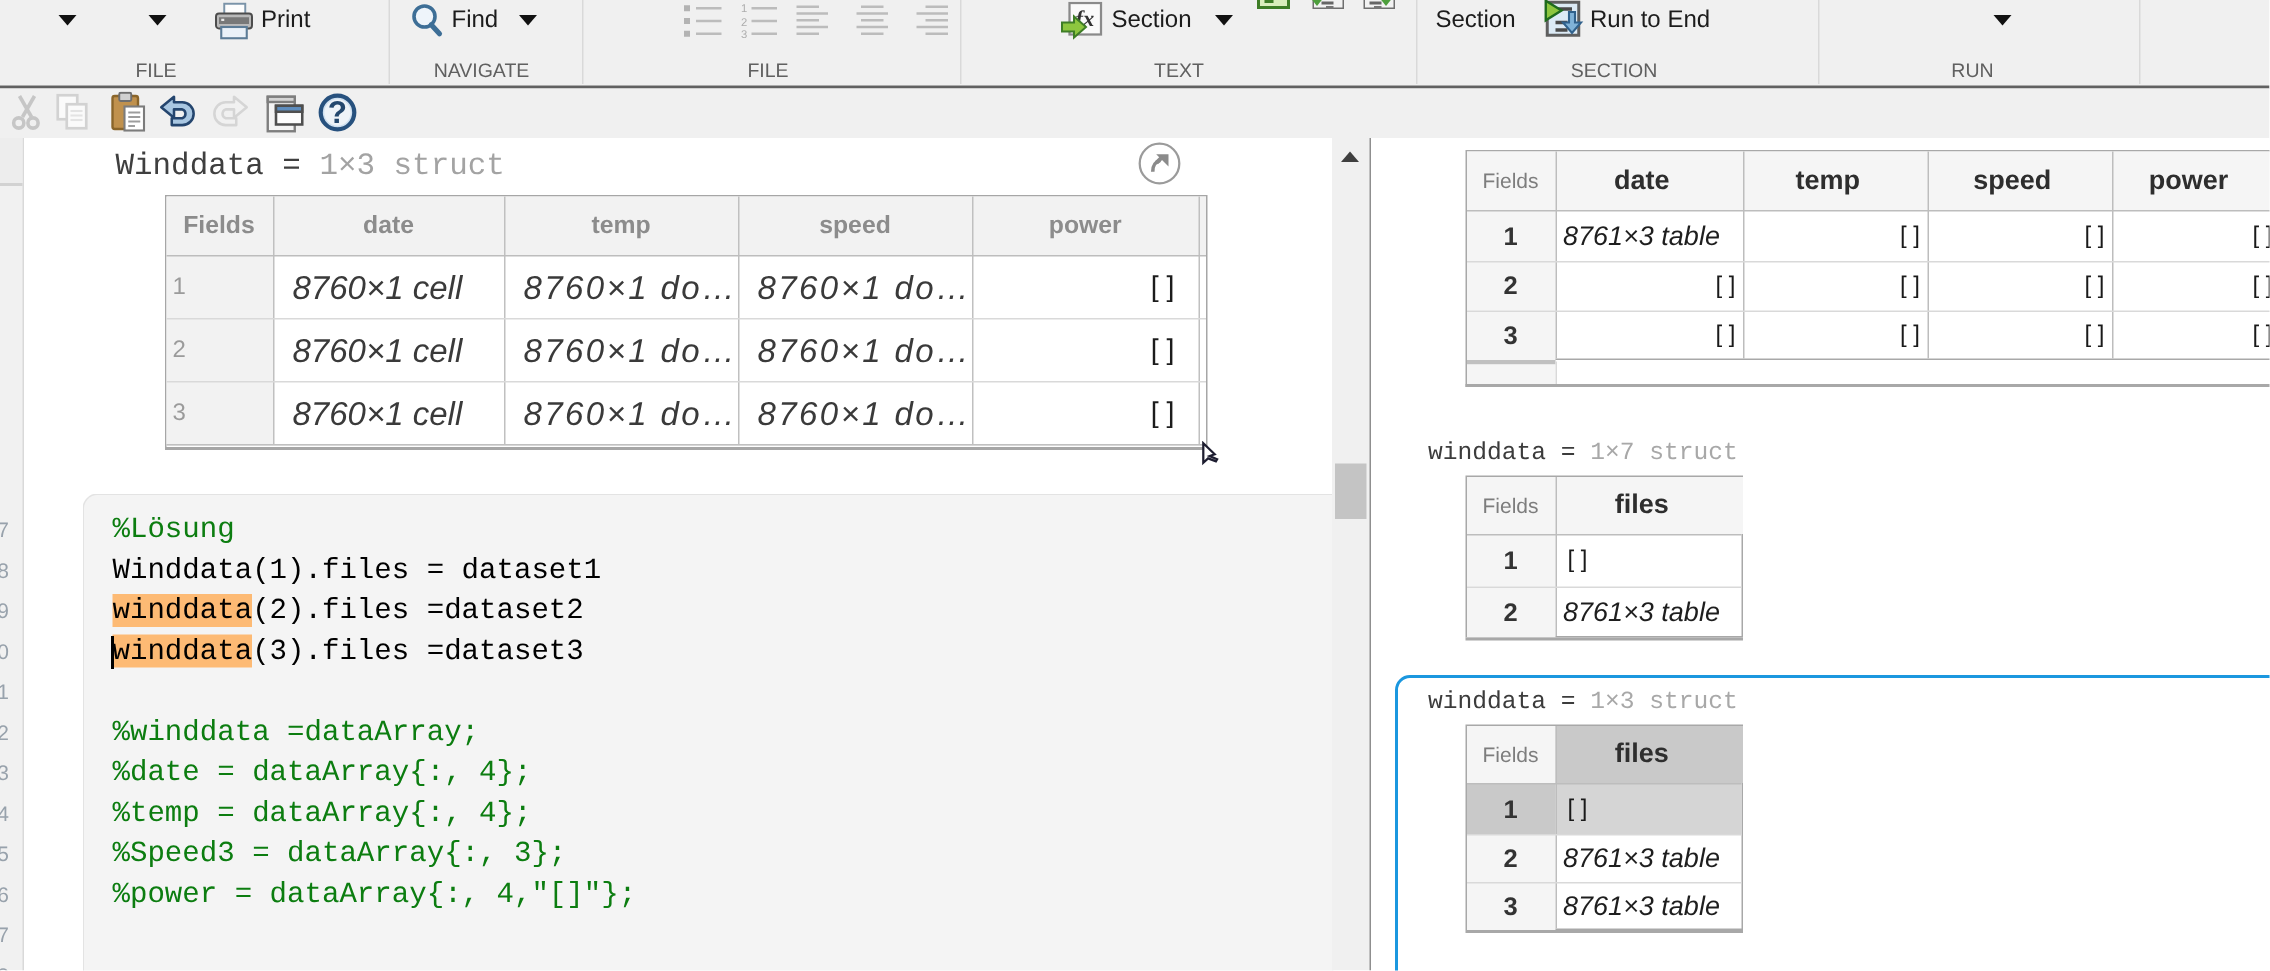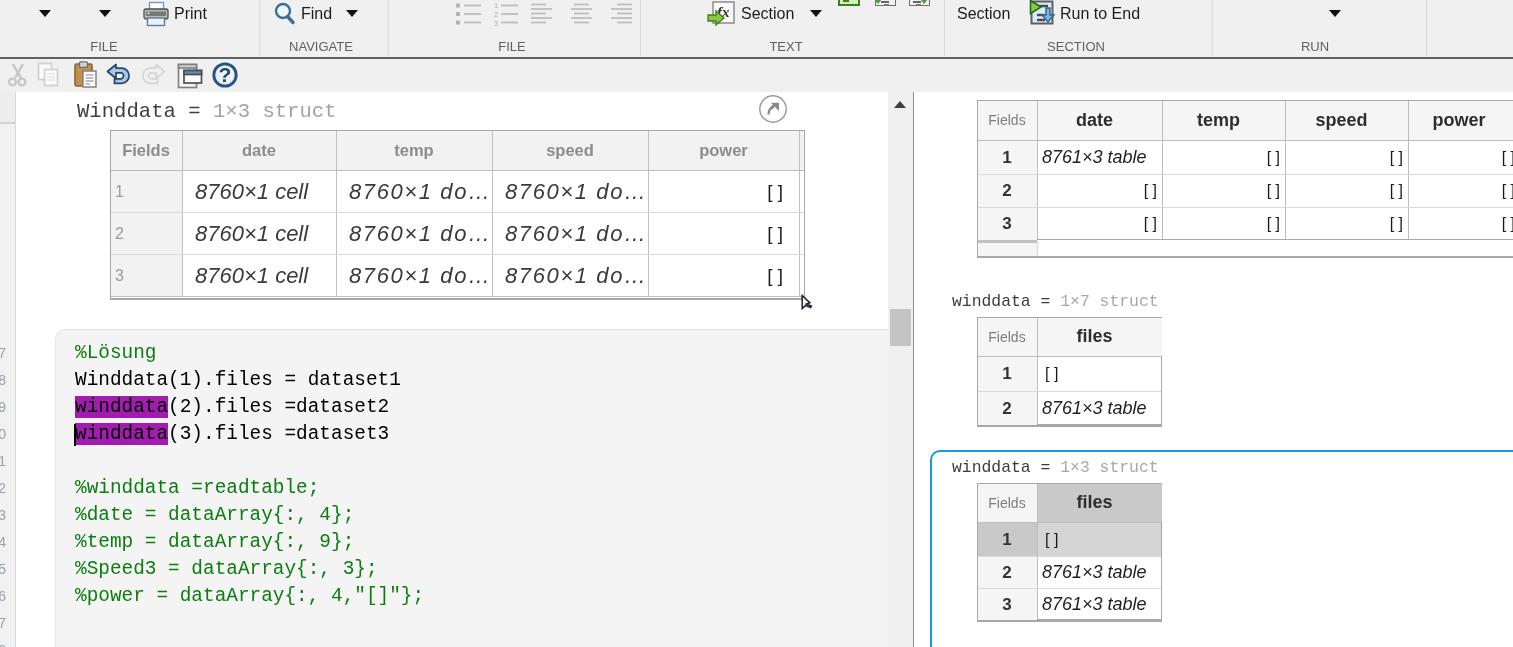--- a/index.html
+++ b/index.html
@@ -16,21 +16,21 @@
   
   #qbar{left:0;top:59px;width:1513px;height:33px;background:#f0f0f0;}
   
   #gutter{left:0;top:92px;width:15px;height:555px;background:#f1f1f1;border-right:1px solid #d9d9d9;}
   .lnum{position:absolute;font-size:14px;color:#98a2ac;width:40px;text-align:right;line-height:27px;}
   #gthumb{left:0;top:92px;width:15px;height:30px;background:#ededed;border-bottom:2px solid #d2d2d2;}
   
   #codeblock{left:55px;top:329px;width:833px;height:318px;background:#f4f4f4;border-top:1px solid #e3e3e3;border-left:1px solid #e3e3e3;border-top-left-radius:10px;}
   .cl{position:absolute;left:75px;font-family:"Liberation Mono",monospace;font-size:19.4px;line-height:27px;white-space:pre;color:#000;}
   .green{color:#0c7d10;}
-  .hl{background:#a21caf;}
+  .hl{background:#fdba74;}
   
   #etitle{left:77px;top:100px;font-family:"Liberation Mono",monospace;font-size:20.6px;color:#3f3f3f;white-space:pre;}
   #etitle .g{color:#a3a3a3;}
   
   #sbtrack{left:888px;top:92px;width:25px;height:555px;background:#f0f0f0;border-right:1px solid #8f8f8f;}
   #sbthumb{left:890px;top:309px;width:21px;height:37px;background:#c4c4c4;}
   #sbarrow{left:894px;top:101px;width:0;height:0;border-left:6.5px solid transparent;border-right:6.5px solid transparent;border-bottom:7.5px solid #3f3f3f;}
   
   .rtitle{position:absolute;font-family:"Liberation Mono",monospace;font-size:16.4px;color:#3c3c3c;white-space:pre;}
   .rtitle .g{color:#a8a8a8;}
@@ -270,23 +270,23 @@
     <div style="position: absolute; left: 239px; top: 125px; width: 143px; height: 41px; box-sizing: border-box; font-style: italic; font-size: 22px; color: rgb(58, 58, 58); display: flex; align-items: center; white-space: nowrap; overflow: hidden; letter-spacing: 1.6px;">8760×1 do…</div>
     <div style="position: absolute; left: 395px; top: 125px; width: 143px; height: 41px; box-sizing: border-box; font-style: italic; font-size: 22px; color: rgb(58, 58, 58); display: flex; align-items: center; white-space: nowrap; overflow: hidden; letter-spacing: 1.6px;">8760×1 do…</div>
     <div style="position: absolute; left: 538px; top: 125px; width: 135px; height: 41px; box-sizing: border-box; font-size: 19px; color: rgb(28, 28, 28); display: flex; align-items: center; justify-content: flex-end;">[ ]</div>
   </div>
 
 <div class="abs" id="codeblock"></div>
 <div class="cl green" style="top:340px;">%Lösung</div>
 <div class="cl" style="top:367px;">Winddata(1).files = dataset1</div>
 <div class="cl" style="top:394px;"><span class="hl">winddata</span>(2).files =dataset2</div>
 <div class="cl" style="top:421px;"><span class="hl">winddata</span>(3).files =dataset3</div>
-<div class="cl green" style="top:475px;">%winddata =readtable;</div>
+<div class="cl green" style="top:475px;">%winddata =dataArray;</div>
 <div class="cl green" style="top:502px;">%date = dataArray{:, 4};</div>
-<div class="cl green" style="top:529px;">%temp = dataArray{:, 9};</div>
+<div class="cl green" style="top:529px;">%temp = dataArray{:, 4};</div>
 <div class="cl green" style="top:556px;">%Speed3 = dataArray{:, 3};</div>
 <div class="cl green" style="top:583px;">%power = dataArray{:, 4,"[]"};</div>
 
 <div class="abs" style="left:74px;top:424px;width:1.6px;height:22px;background:#000;"></div>
 
 <svg class="abs" style="left:800px;top:294px" width="16" height="18" viewBox="0 0 16 18">
   <path d="M2.2 1.5 L2.2 14.5 L5.4 11.6 L10.6 13.6 L11.4 12.2 L6.4 10 L9.8 8.8 Z" fill="#fff" stroke="#1d1d30" stroke-width="1.5" stroke-linejoin="miter"></path>
 </svg>
 
 <div class="abs" id="sbtrack"></div>

